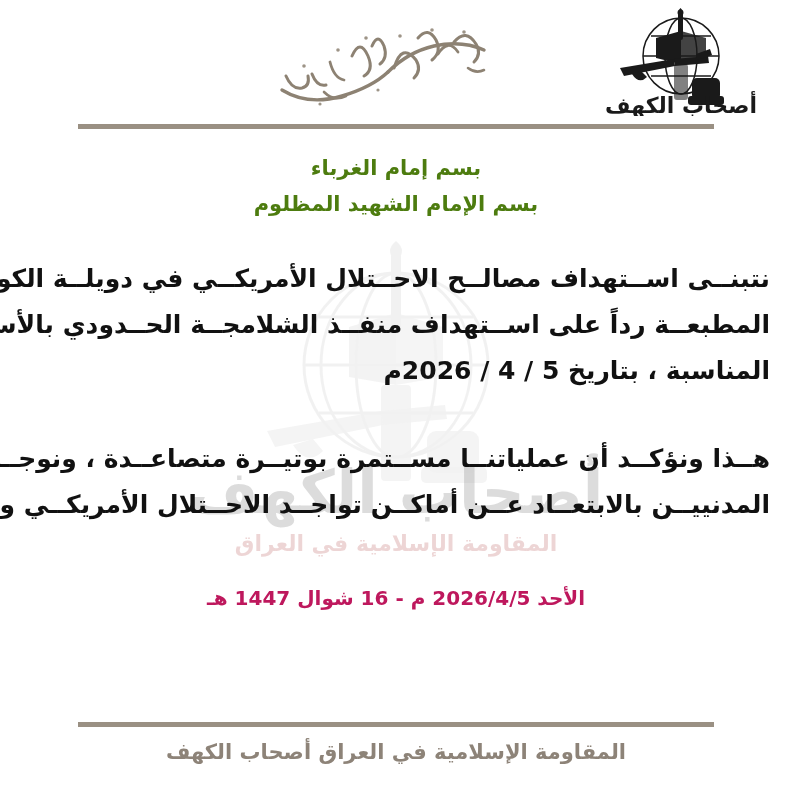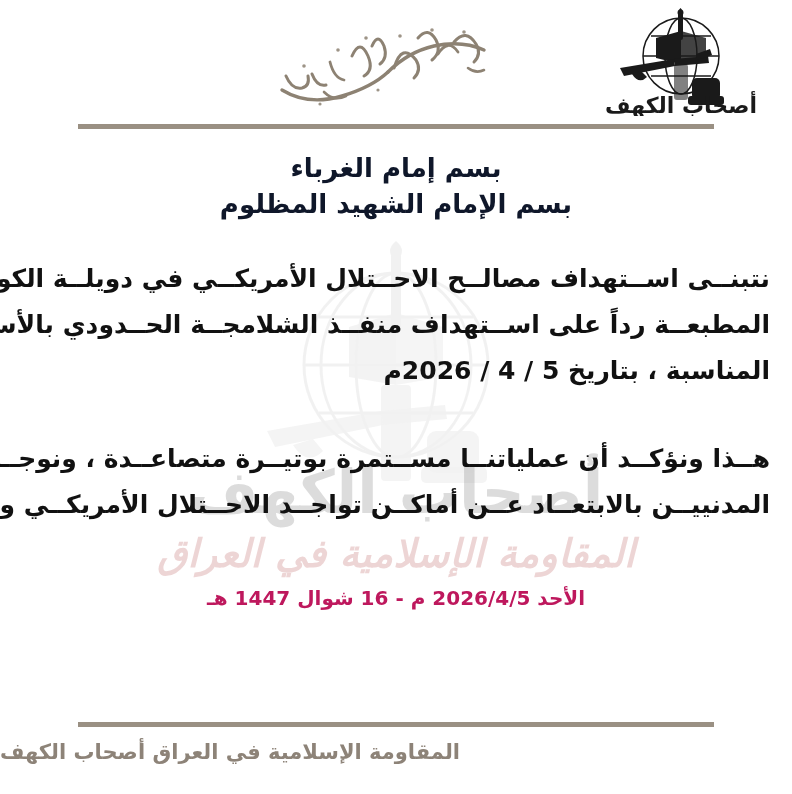--- a/index.html
+++ b/index.html
@@ -43,27 +43,26 @@
     margin-top: -78px;
     font-size: 60px;
     font-weight: 700;
     color: #8d8d8d;
     opacity: 0.30;
     letter-spacing: 1px;
     white-space: nowrap;
   }
   .wm-sub {
     margin-top: 4px;
-    font-size: 39px;
+    font-size: 22px;
     font-weight: 700;
     color: #c06a6a;
     opacity: 0.28;
     letter-spacing: 3px;
     white-space: nowrap;
-    font-style: italic;
   }
 
   
   .masthead {
     position: relative;
     z-index: 2;
     height: 118px;
   }
   .basmala {
     position: absolute;
@@ -94,23 +93,23 @@
   
   .content {
     position: absolute;
     z-index: 2;
     left: 0;
     top: 150px;
     width: 792px;
   }
   .salutation {
     text-align: center;
-    color: #0f172a;
-    font-weight: 700;
-    font-size: 26px;
+    color: #4d7c0f;
+    font-weight: 700;
+    font-size: 21px;
     line-height: 36px;
   }
   .salutation div { white-space: nowrap; }
 
   .para {
     margin: 0 22px;
     color: #111111;
     font-weight: 700;
     font-size: 25px;
     line-height: 46px;
@@ -131,21 +130,21 @@
     font-size: 20px;
     white-space: nowrap;
   }
 
   .footer {
     position: absolute;
     z-index: 2;
     left: 0;
     top: 740px;
     width: 792px;
-    text-align: left;
+    text-align: center;
     color: #8d8378;
     font-size: 21px;
     font-weight: 700;
     white-space: nowrap;
   }
 </style>
 </head>
 <body>
 
 <div class="page">

